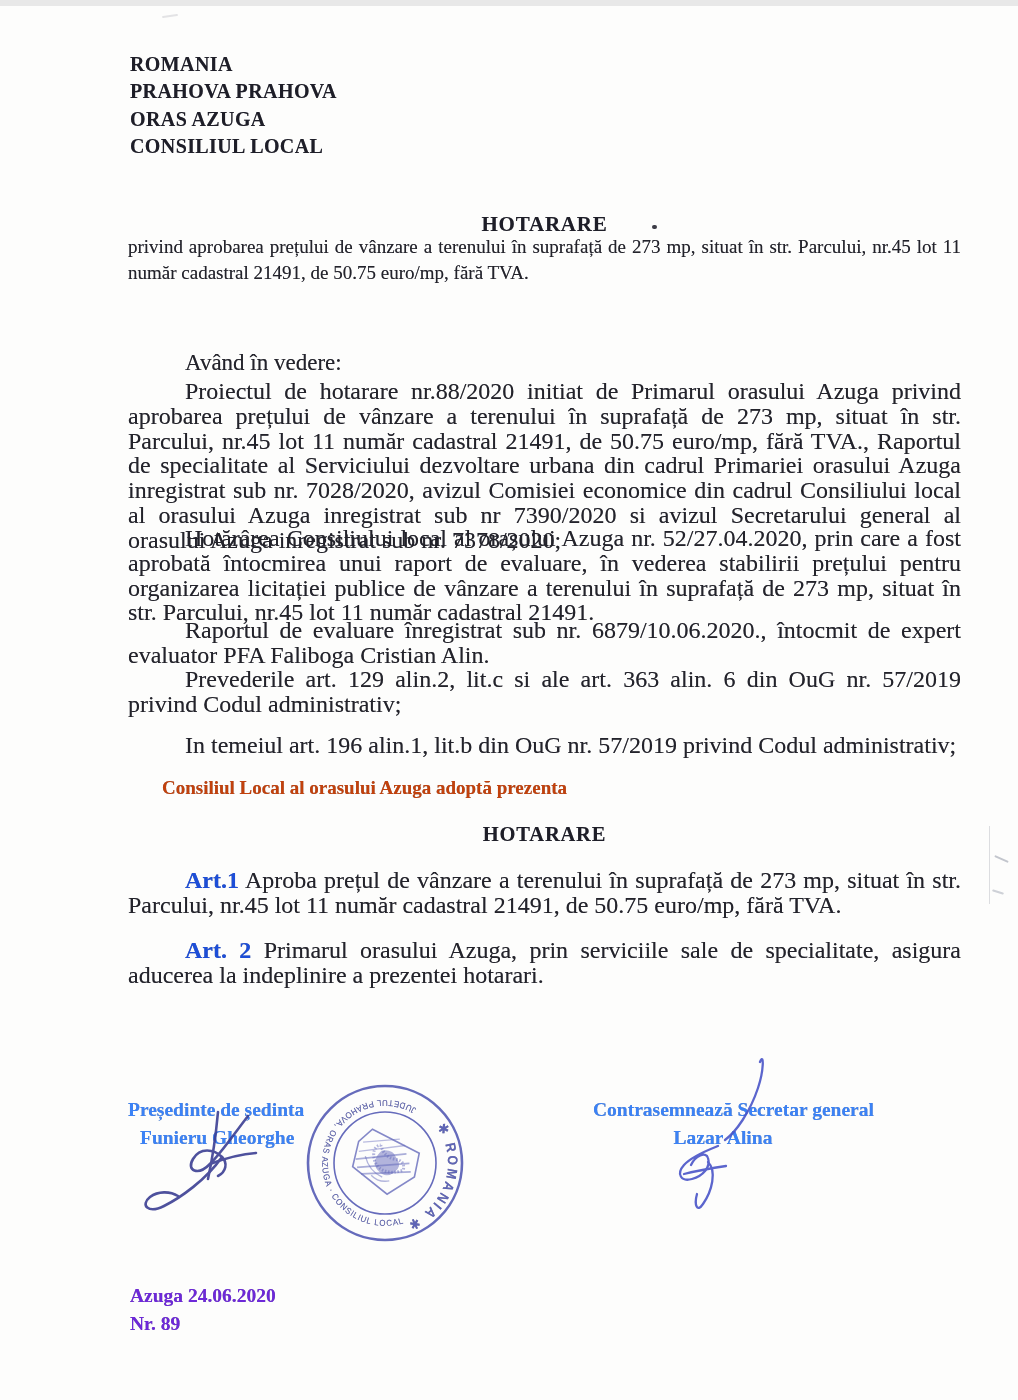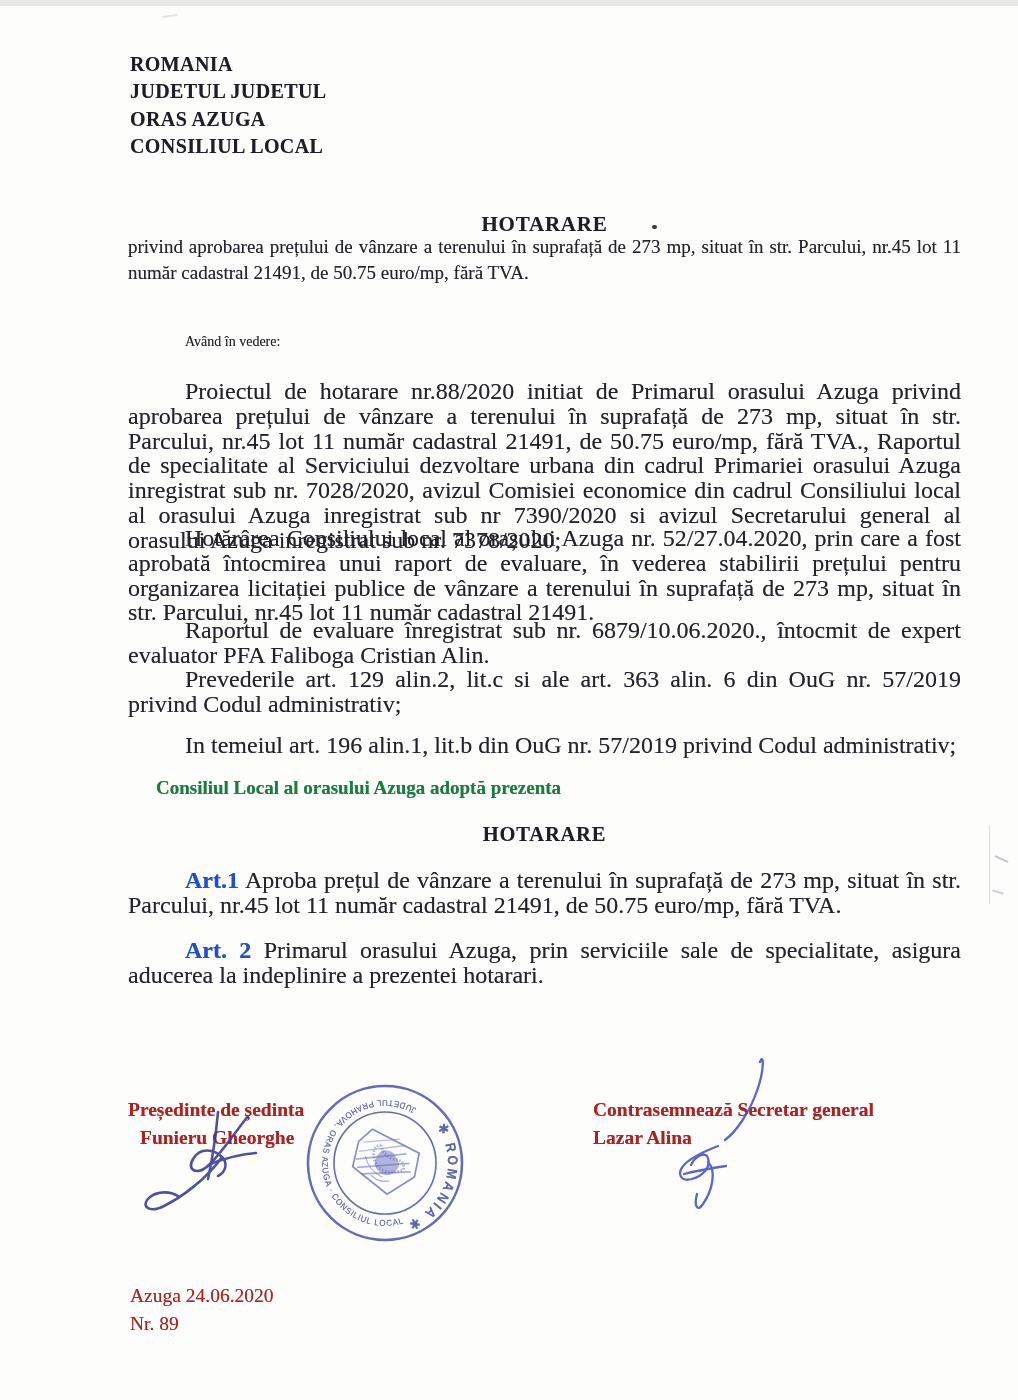--- a/index.html
+++ b/index.html
@@ -26,56 +26,56 @@
   .subtitle{
     left:128px;top:228px;width:833px;
     font-size:19px;line-height:26px;text-align:justify;
   }
   .para{
     left:128px;width:833px;
     font-size:24px;line-height:24.8px;text-align:justify;
     margin:0;
   }
   .indent{text-indent:57px;}
-  .having{left:128px;top:328px;font-size:14px;text-indent:57px;width:833px;margin:0;}
+  .having{left:128px;top:344px;font-size:23px;text-indent:57px;width:833px;margin:0;}
   .adoption{
-    left:114px;top:771px;width:833px;margin:0;
-    font-weight:bold;font-size:19px;text-indent:42px;color:#15803d;
+    left:120px;top:771px;width:833px;margin:0;
+    font-weight:bold;font-size:19px;text-indent:42px;color:#c2410c;
   }
   .decision-title{
     left:128px;top:817px;width:833px;
     text-align:center;font-weight:bold;font-size:20.5px;letter-spacing:.8px;color:#1e1e28;
   }
   .art-label{font-weight:bold;color:#1d4ed8;}
-  .sig{font-weight:bold;font-size:19.5px;line-height:28px;color:#b91c1c;}
+  .sig{font-weight:bold;font-size:19.5px;line-height:28px;color:#3b82f6;}
   .sig-left{left:128px;top:1090px;width:260px;}
   .sig-left .name{padding-left:12px;}
   .sig-right{left:593px;top:1090px;width:300px;}
-  .sig-right .name{text-align:left;padding-right:40px;}
+  .sig-right .name{text-align:center;padding-right:40px;}
   .footer{
     left:130px;top:1276px;
-    font-weight:normal;font-size:19.5px;line-height:28px;color:#b91c1c;
+    font-weight:bold;font-size:19.5px;line-height:28px;color:#6d28d9;
   }
   .title-dot{
     left:652px;top:219px;width:5px;height:4px;border-radius:2px;background:#3c3c46;
   }
   .fold-line{left:989px;top:820px;width:1px;height:78px;background:#dcdde0;}
   .tick1{left:994px;top:852px;width:15px;height:2px;background:#c3c6cd;transform:rotate(24deg);border-radius:2px;}
   .tick2{left:992px;top:885px;width:12px;height:2px;background:#ced1d7;transform:rotate(18deg);border-radius:2px;}
   .smudge{left:162px;top:9px;width:16px;height:2px;background:#e3e3e5;transform:rotate(-8deg);border-radius:2px;}
   svg{display:block;}
 </style>
 </head>
 <body>
 
 <div class="page">
 
   <div class="abs hdr">
     <div>ROMANIA</div>
-    <div>JUDETUL JUDETUL</div>
+    <div>PRAHOVA PRAHOVA</div>
     <div>ORAS AZUGA</div>
     <div>CONSILIUL LOCAL</div>
   </div>
 
   <div class="abs doc-title">HOTARARE</div>
   <div class="abs title-dot"></div>
 
   <div class="abs subtitle">privind aprobarea prețului de vânzare a terenului în suprafață de 273  mp, situat în str. Parcului, nr.45 lot 11 număr cadastral 21491, de  50.75 euro/mp,  fără TVA.</div>
 
   <p class="abs having">Având în vedere:</p>

